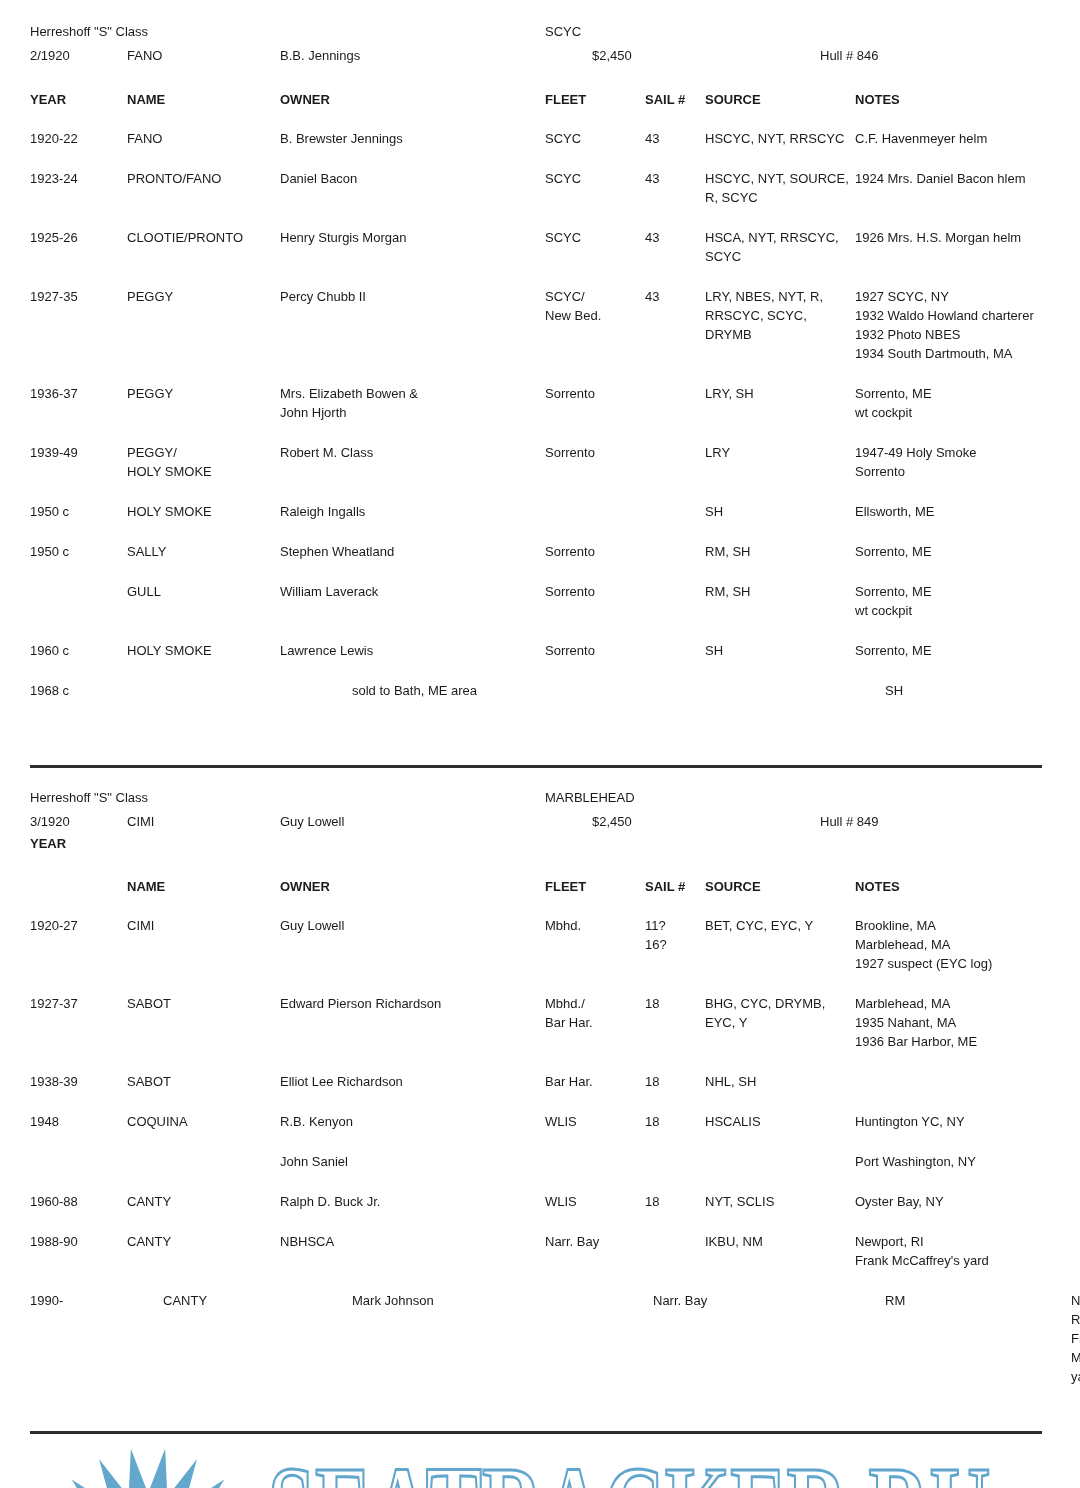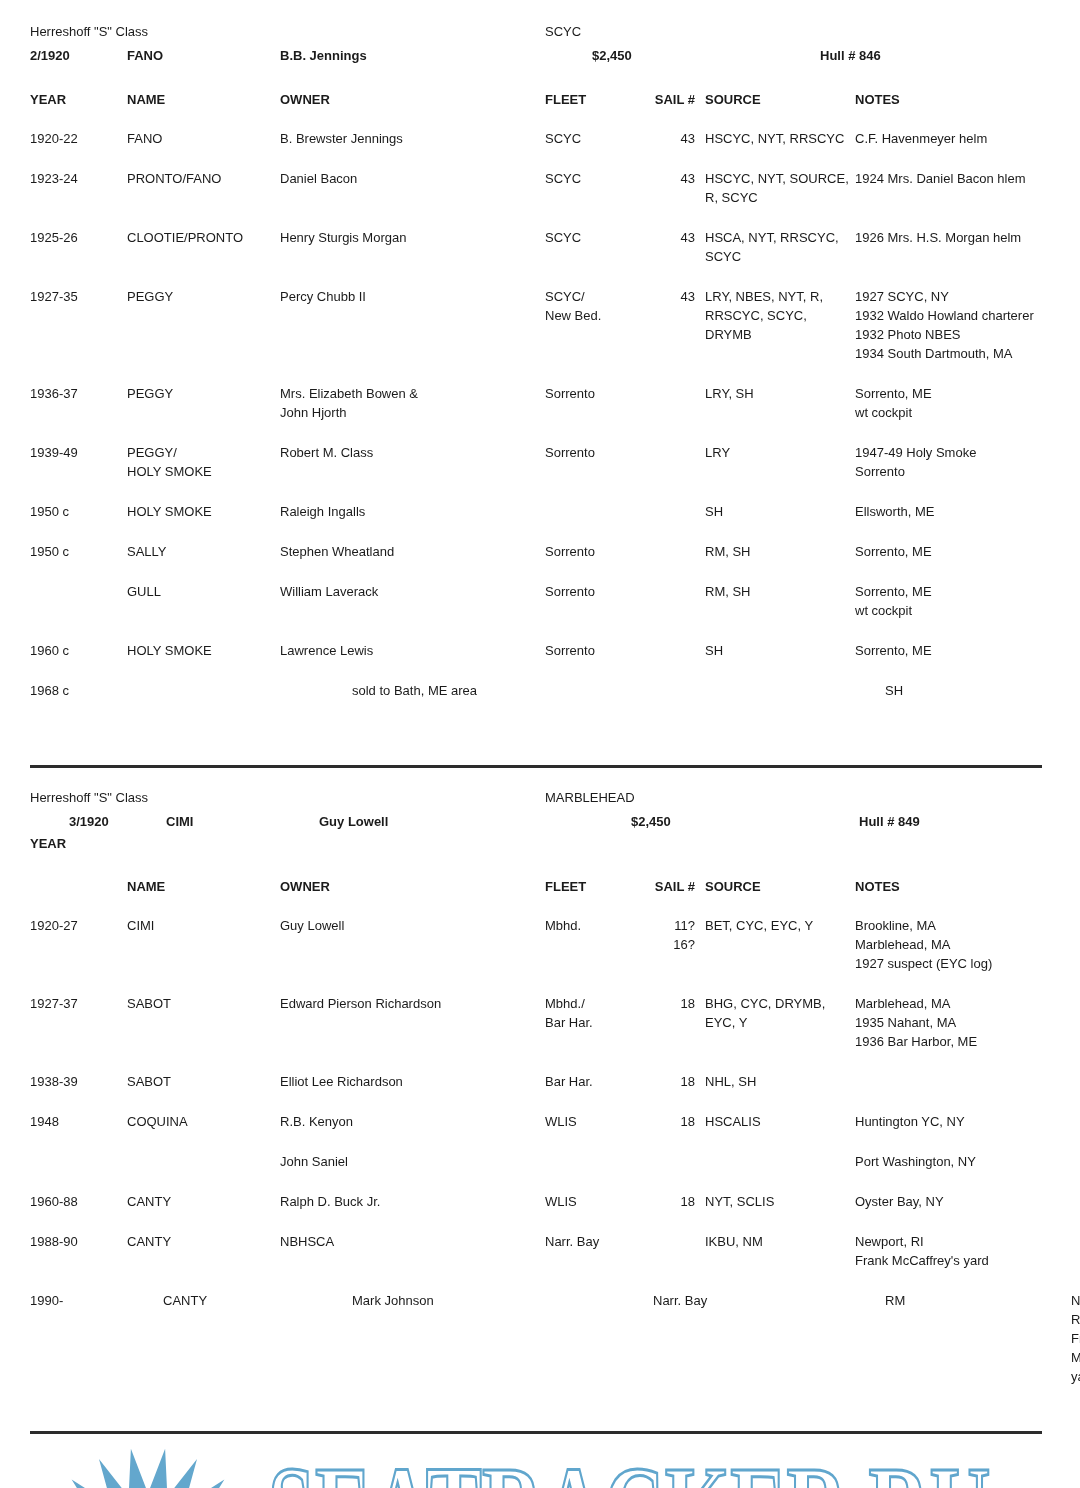--- a/index.html
+++ b/index.html
@@ -13,32 +13,32 @@
     color:#1b1b1b;
     -webkit-font-smoothing:antialiased;
   }
   .content { padding:22px 38px 0 30px; }
 
   .grid {
     display:grid;
     grid-template-columns:97px 153px 265px 100px 60px 150px 1fr;
   }
   .cell { white-space:pre-line; }
-  .c4 { text-align:right; padding-right:10px; }
+  .c4 { text-align:left; padding-right:10px; }
 
   .boat-section { border-bottom:3px solid #2c2c2c; }
   .boat-section.first  { padding-bottom:65px; margin-bottom:20px; }
   .boat-section.second { padding-bottom:45px; margin-bottom:0; }
 
   .title-line1 { margin-bottom:5px; }
   .class-label { grid-column:1 / 4; }
   .fleet-label { grid-column:4 / 8; }
 
-  .title-line2 { font-weight:bold; margin-bottom:25px; }
-  .has-year .title-line2 { margin-bottom:3px;margin-left:39px; }
+  .title-line2 { font-weight:normal; margin-bottom:25px; }
+  .has-year .title-line2 { margin-bottom:3px; }
   .t-price { grid-column:4 / 6; padding-left:47px; }
   .t-hull  { grid-column:6 / 8; padding-left:115px; }
 
   .year-line { font-weight:bold; margin-bottom:24px; }
 
   .col-headers { font-weight:bold; }
   .row { margin-bottom:21px;margin-top:20px; }
   .rows .row:last-child { margin-bottom:0;gap:36px; }
 
   

